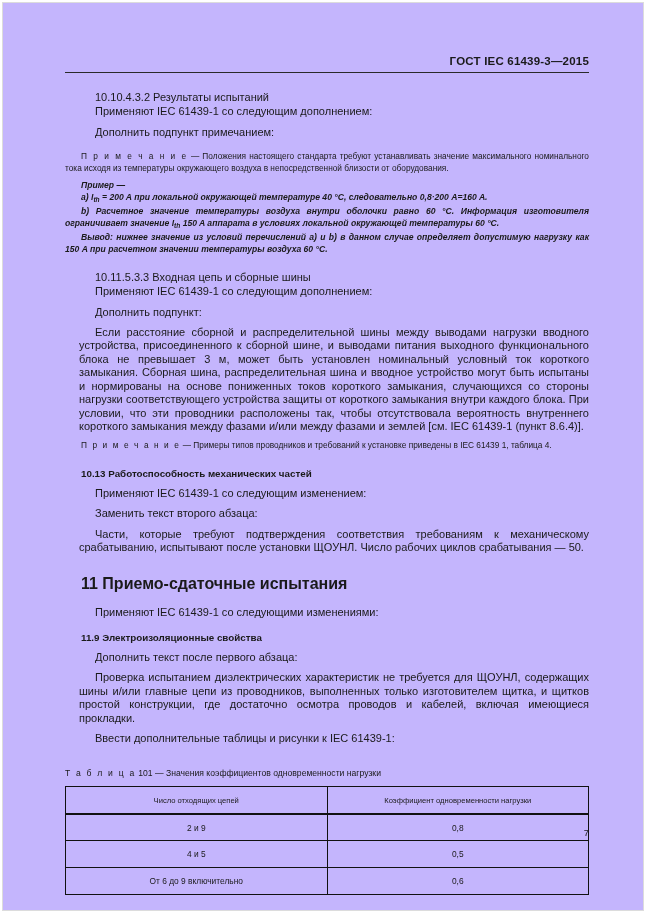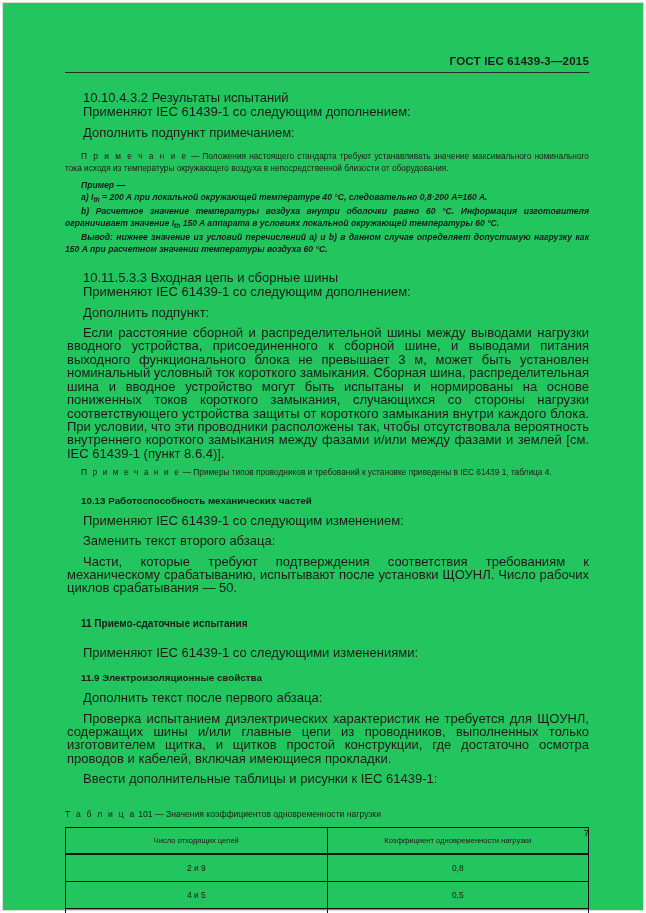--- a/index.html
+++ b/index.html
@@ -16,21 +16,21 @@
     position: relative;
     overflow: hidden;
   }
   .page-frame {
     position: absolute;
     left: 2px;
     top: 2px;
     width: 642px;
     height: 909px;
     border: 1px solid #dcdcdc;
-    background: #22c55e;
+    background: #c4b5fd;
   }
   .page-inner {
     position: absolute;
     left: 62px;
     top: 52px;
     width: 524px;
   }
 
   
   .doc-header {
@@ -42,23 +42,23 @@
     padding-bottom: 2px;
   }
   .header-rule {
     border: 0;
     border-top: 1px solid #2a2a2a;
     margin: 0 0 18px 0;
   }
 
   
   .para {
-    font-size: 13px;
+    font-size: 11px;
     line-height: 13.4px;
-    margin: 0 0 1px 2px;
+    margin: 0 0 1px 14px;
     text-align: left;
   }
   .para.indent {
     text-indent: 16px;
   }
   .para.justify {
     text-align: justify;
     text-indent: 16px;
   }
   .para.italic {
@@ -96,21 +96,21 @@
     vertical-align: -2px;
   }
 
   .heading {
     font-size: 9.8px;
     font-weight: bold;
     margin: 0;
     line-height: 14px;
   }
   .heading.big {
-    font-size: 10px;
+    font-size: 16px;
   }
 
   
   .table-caption {
     font-size: 8.6px;
     line-height: 12px;
     margin: 0 0 7px 0;
   }
   .table-caption .spaced {
     letter-spacing: 1.7px;

